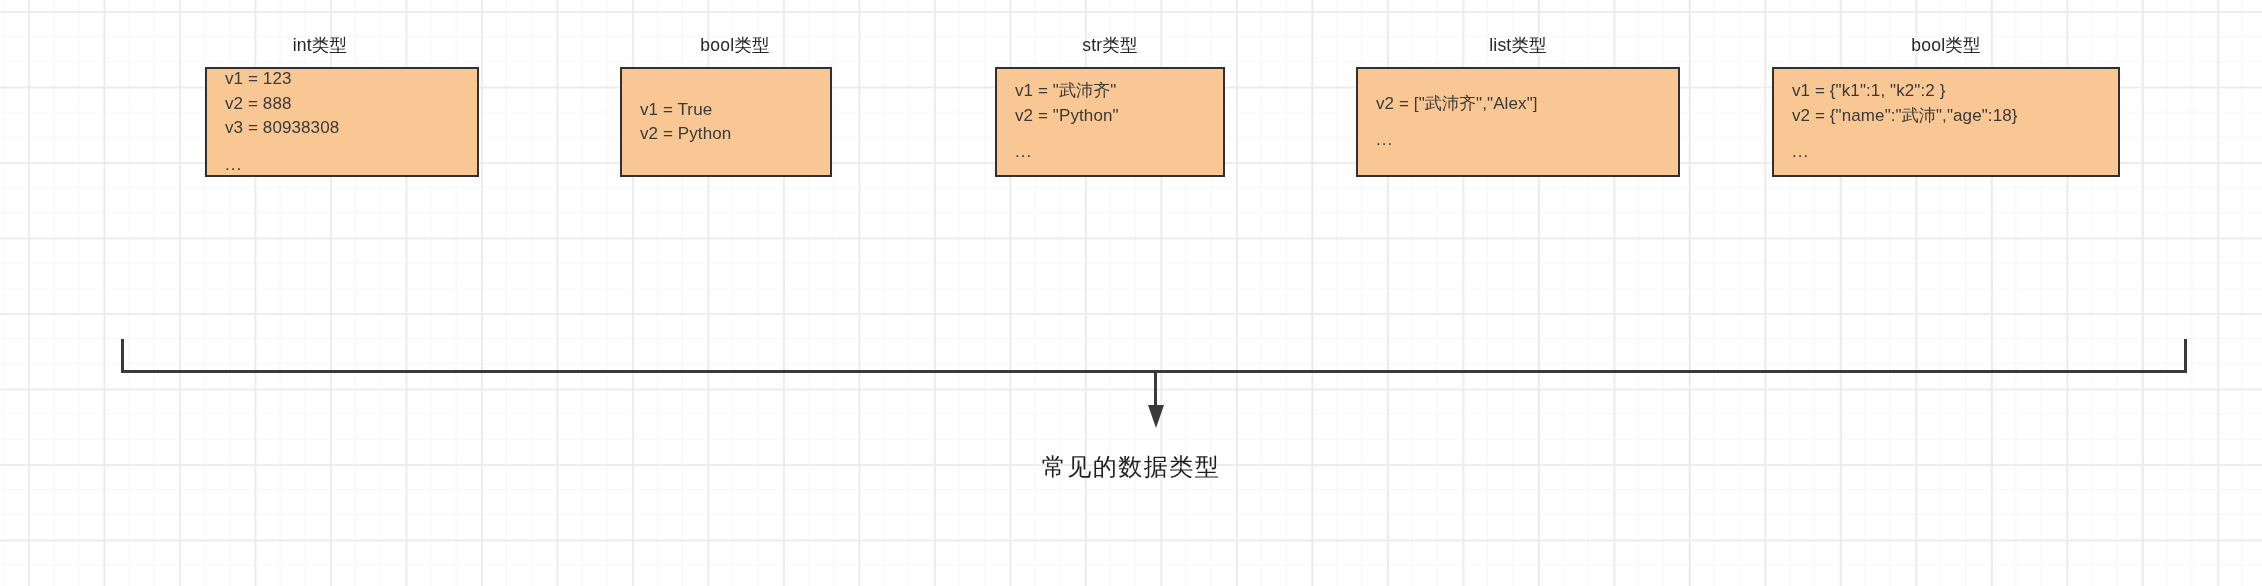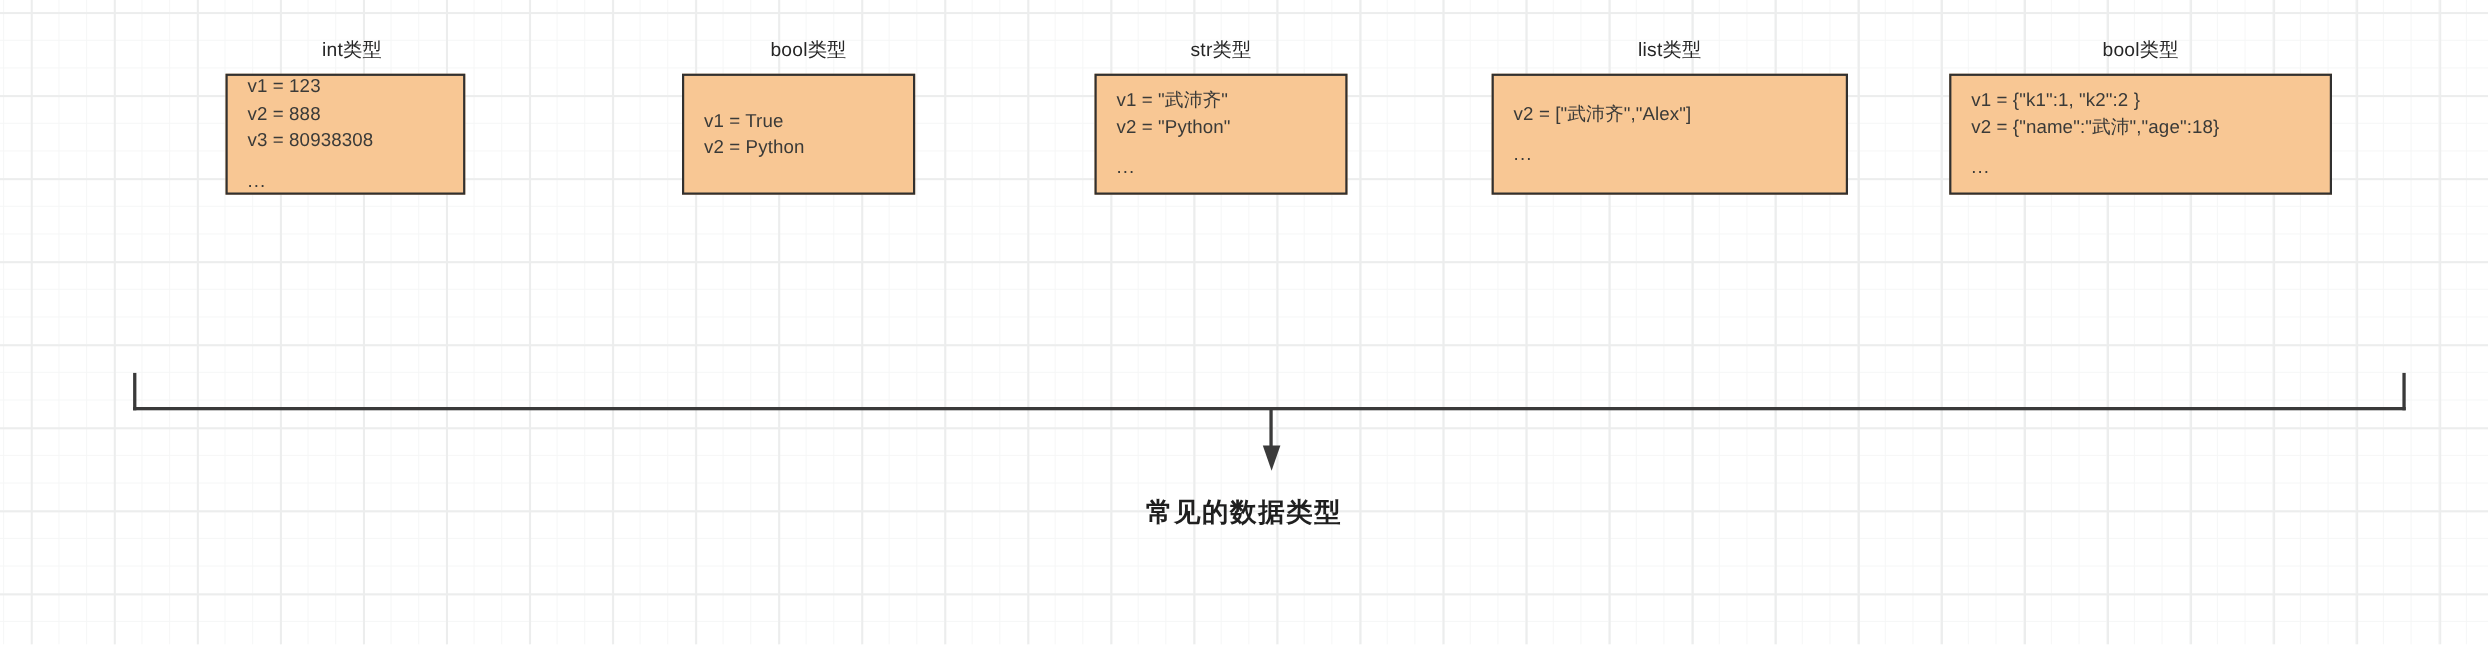--- a/index.html
+++ b/index.html
@@ -133,41 +133,41 @@
   
   #footer {
     position: absolute;
     left: 0;
     top: 450px;
     width: 2262px;
     text-align: center;
   }
   #footer-title {
     font-size: 24px;
-    font-weight: bold;
+    font-weight: normal;
     color: #1f1f1f;
     letter-spacing: 1.5px;
     line-height: 34px;
   }
   #footer-subtitle {
     margin-top: 27px;
     font-size: 17.5px;
     color: #5c5c5c;
     letter-spacing: 0.6px;
     line-height: 24px;
   }
 </style>
 </head>
 <body>
 
 <div id="canvas">
 
   <div class="type-group" style="left:205px; top:34px; width:230px;">
     <div class="type-title">int类型</div>
-    <div class="type-box" style="width:218px; height:110px;">
+    <div class="type-box" style="width:274px; height:110px;">
       <div class="code-line">v1 = 123</div>
       <div class="code-line">v2 = 888</div>
       <div class="code-line">v3 = 80938308</div>
       <div class="code-ellipsis">...</div>
     </div>
   </div>
 
   <div class="type-group" style="left:620px; top:34px; width:230px;">
     <div class="type-title">bool类型</div>
     <div class="type-box" style="width:212px; height:110px;">

